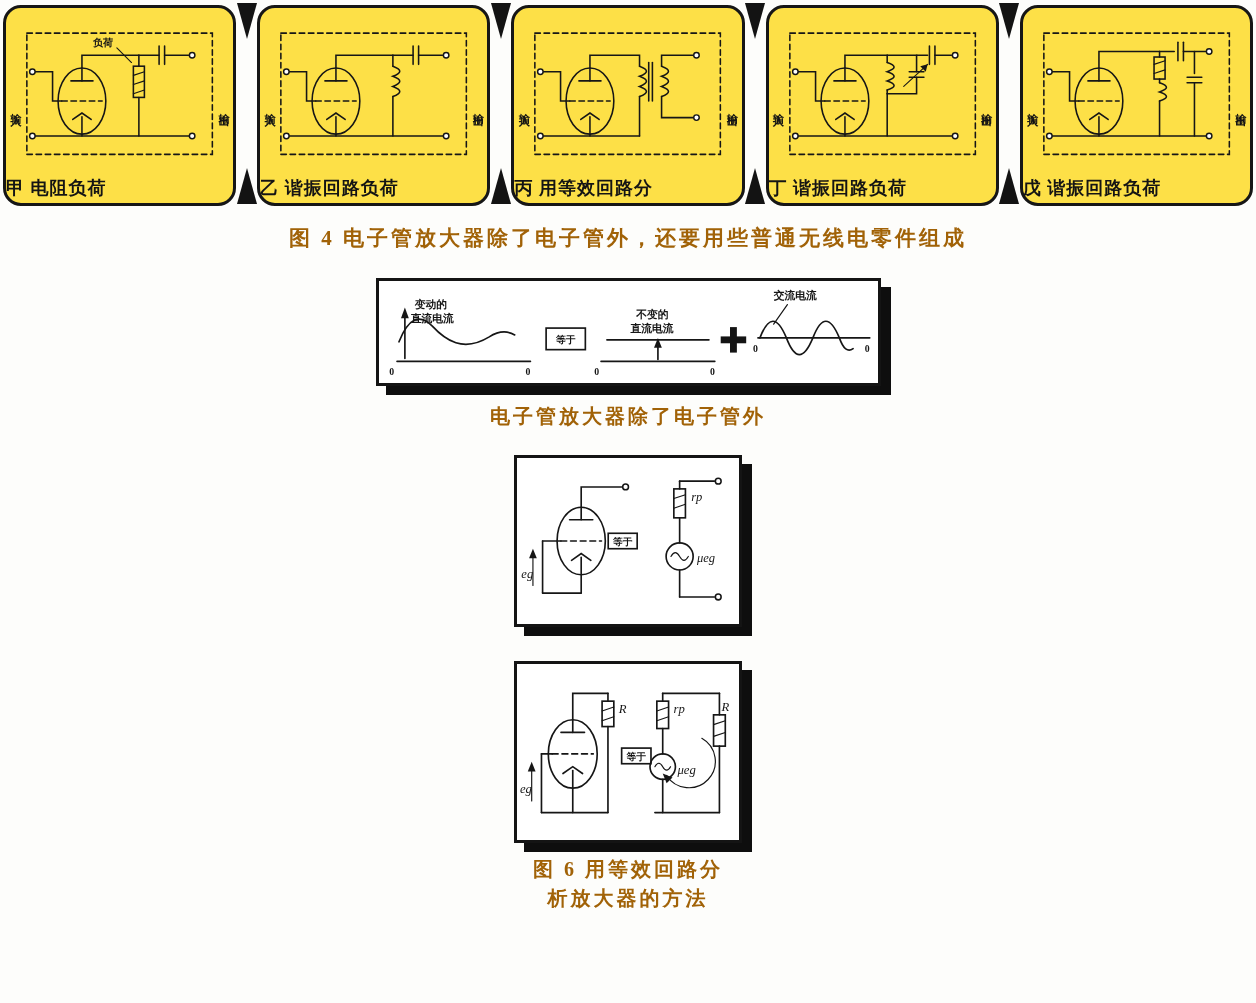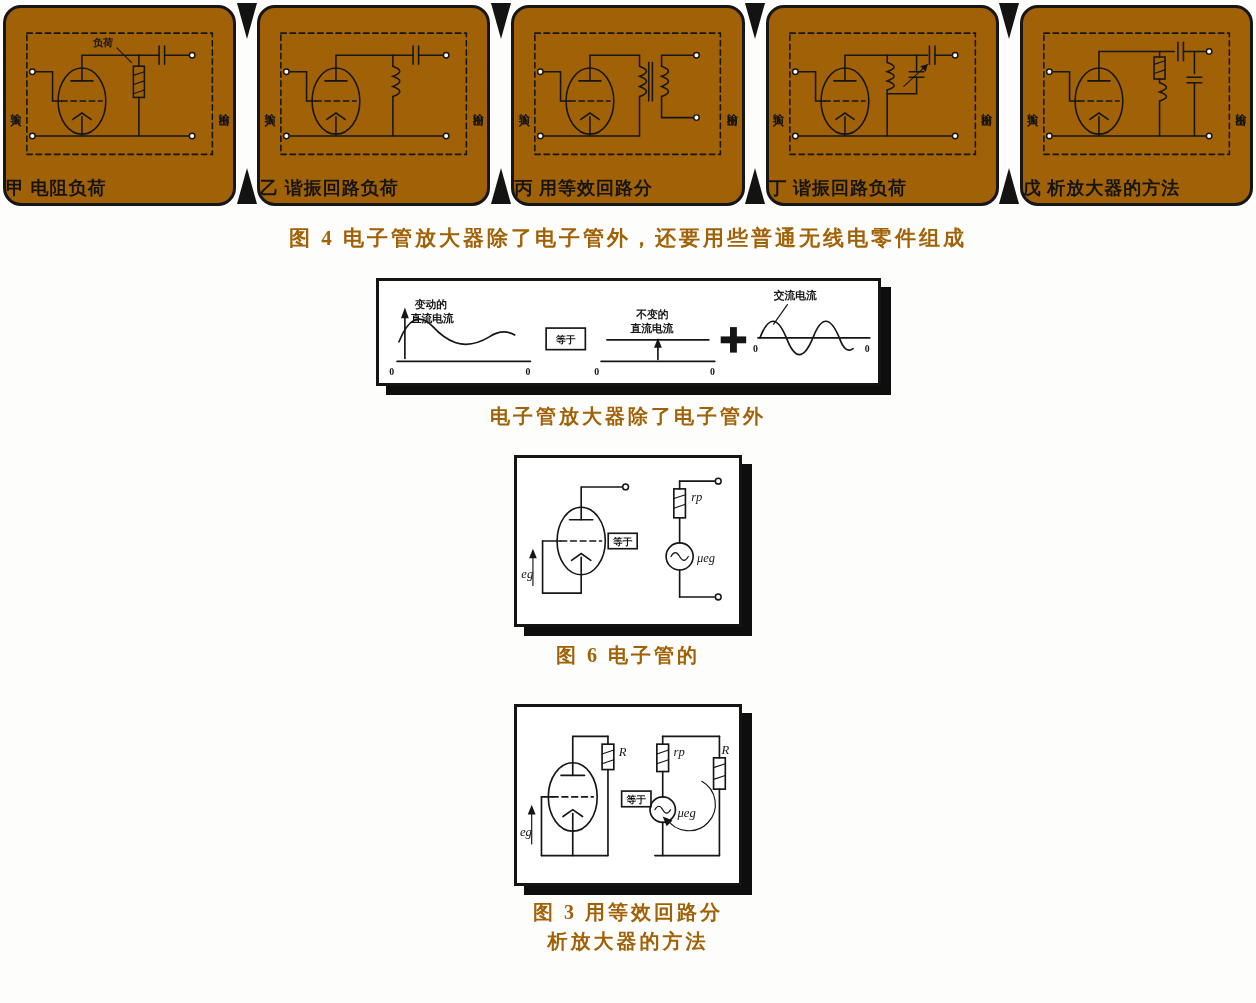--- a/index.html
+++ b/index.html
@@ -9,21 +9,21 @@
     background:#ffffff; color:#141414;
   }
   .page {
     position:relative; width:1256px; height:1003px;
     background:#fdfdfb; overflow:hidden;
   }
 
   
   .panel-row { display:flex; align-items:stretch; height:206px; padding:5px 3px 0 3px; }
   .panel {
-    position:relative; flex:1 1 0; background:#a16207;
+    position:relative; flex:1 1 0; background:#fde047;
     border:3px solid #161616; border-radius:18px; margin-top:0;
   }
   .ornament { position:relative; flex:0 0 21px; }
   .ornament::before {
     content:""; position:absolute; top:-2px; left:50%; transform:translateX(-50%);
     border-left:10px solid transparent; border-right:10px solid transparent;
     border-top:36px solid #131313;
   }
   .ornament::after {
     content:""; position:absolute; bottom:2px; left:50%; transform:translateX(-50%);
@@ -268,21 +268,21 @@
           <line class="comp" x1="170" y1="60" x2="186" y2="60"></line>
           <line class="comp" x1="178" y1="60" x2="178" y2="118"></line>
         </g>
         <circle class="term" cx="20" cy="48" r="3"></circle>
         <circle class="term" cx="20" cy="118" r="3"></circle>
         <circle class="term" cx="194" cy="26" r="3"></circle>
         <circle class="term" cx="194" cy="118" r="3"></circle>
       </svg>
       <div class="vlabel left">输入</div>
       <div class="vlabel right">输出</div>
-      <div class="panel-label">戊 析放大器的方法</div>
+      <div class="panel-label">戊 谐振回路负荷</div>
     </div>
 
   </div>
 
   <div class="fig-caption fig4-caption">图 4  电子管放大器除了电子管外，还要用些普通无线电零件组成</div>
 
   <div class="figbox fig5box">
     <svg viewBox="0 0 500 104" preserveAspectRatio="xMidYMid meet">
       <g>
         <line class="comp" x1="14" y1="82" x2="150" y2="82"></line>
@@ -361,21 +361,20 @@
         <circle class="comp" cx="166" cy="102" r="14"></circle>
         <path class="comp thin" d="M157 102 q4.5 -8 9 0 q4.5 8 9 0"></path>
         <text class="it" x="184" y="108">μeg</text>
         <line class="comp" x1="166" y1="116" x2="166" y2="144"></line>
         <line class="comp" x1="166" y1="144" x2="202" y2="144"></line>
         <circle class="term" cx="206" cy="144" r="3"></circle>
       </g>
     </svg>
   </div>
   <div class="fig-caption cap2 fig6-caption">
-    <div>图 6  电子管的</div>
   </div>
 
   <div class="figbox fig7box">
     <svg viewBox="0 0 225 180" preserveAspectRatio="xMidYMid meet">
       <g>
         <ellipse class="comp" cx="56" cy="92" rx="25" ry="35"></ellipse>
         <line class="comp dash" x1="35" y1="92" x2="77" y2="92"></line>
         <line class="comp" x1="44" y1="70" x2="68" y2="70"></line>
         <polyline class="comp" points="46,112 56,105 66,112"></polyline>
       </g>
@@ -419,17 +418,17 @@
         <line class="comp thin" x1="200" y1="62" x2="212" y2="58"></line>
         <line class="comp thin" x1="200" y1="74" x2="212" y2="70"></line>
         <line class="comp" x1="206" y1="84" x2="206" y2="152"></line>
         <text class="it" x="216" y="48" text-anchor="end">R</text>
         <path class="comp thin" d="M188 76 a27 27 0 1 1 -36 38"></path>
         <polygon class="fillc" points="148,112 158,116 152,122"></polygon>
       </g>
     </svg>
   </div>
   <div class="fig-caption cap2 fig7-caption">
-    <div>图 3  用等效回路分</div>
+    <div>图 6  用等效回路分</div>
     <div>析放大器的方法</div>
   </div>
 
 </div>
 
 </body></html>

